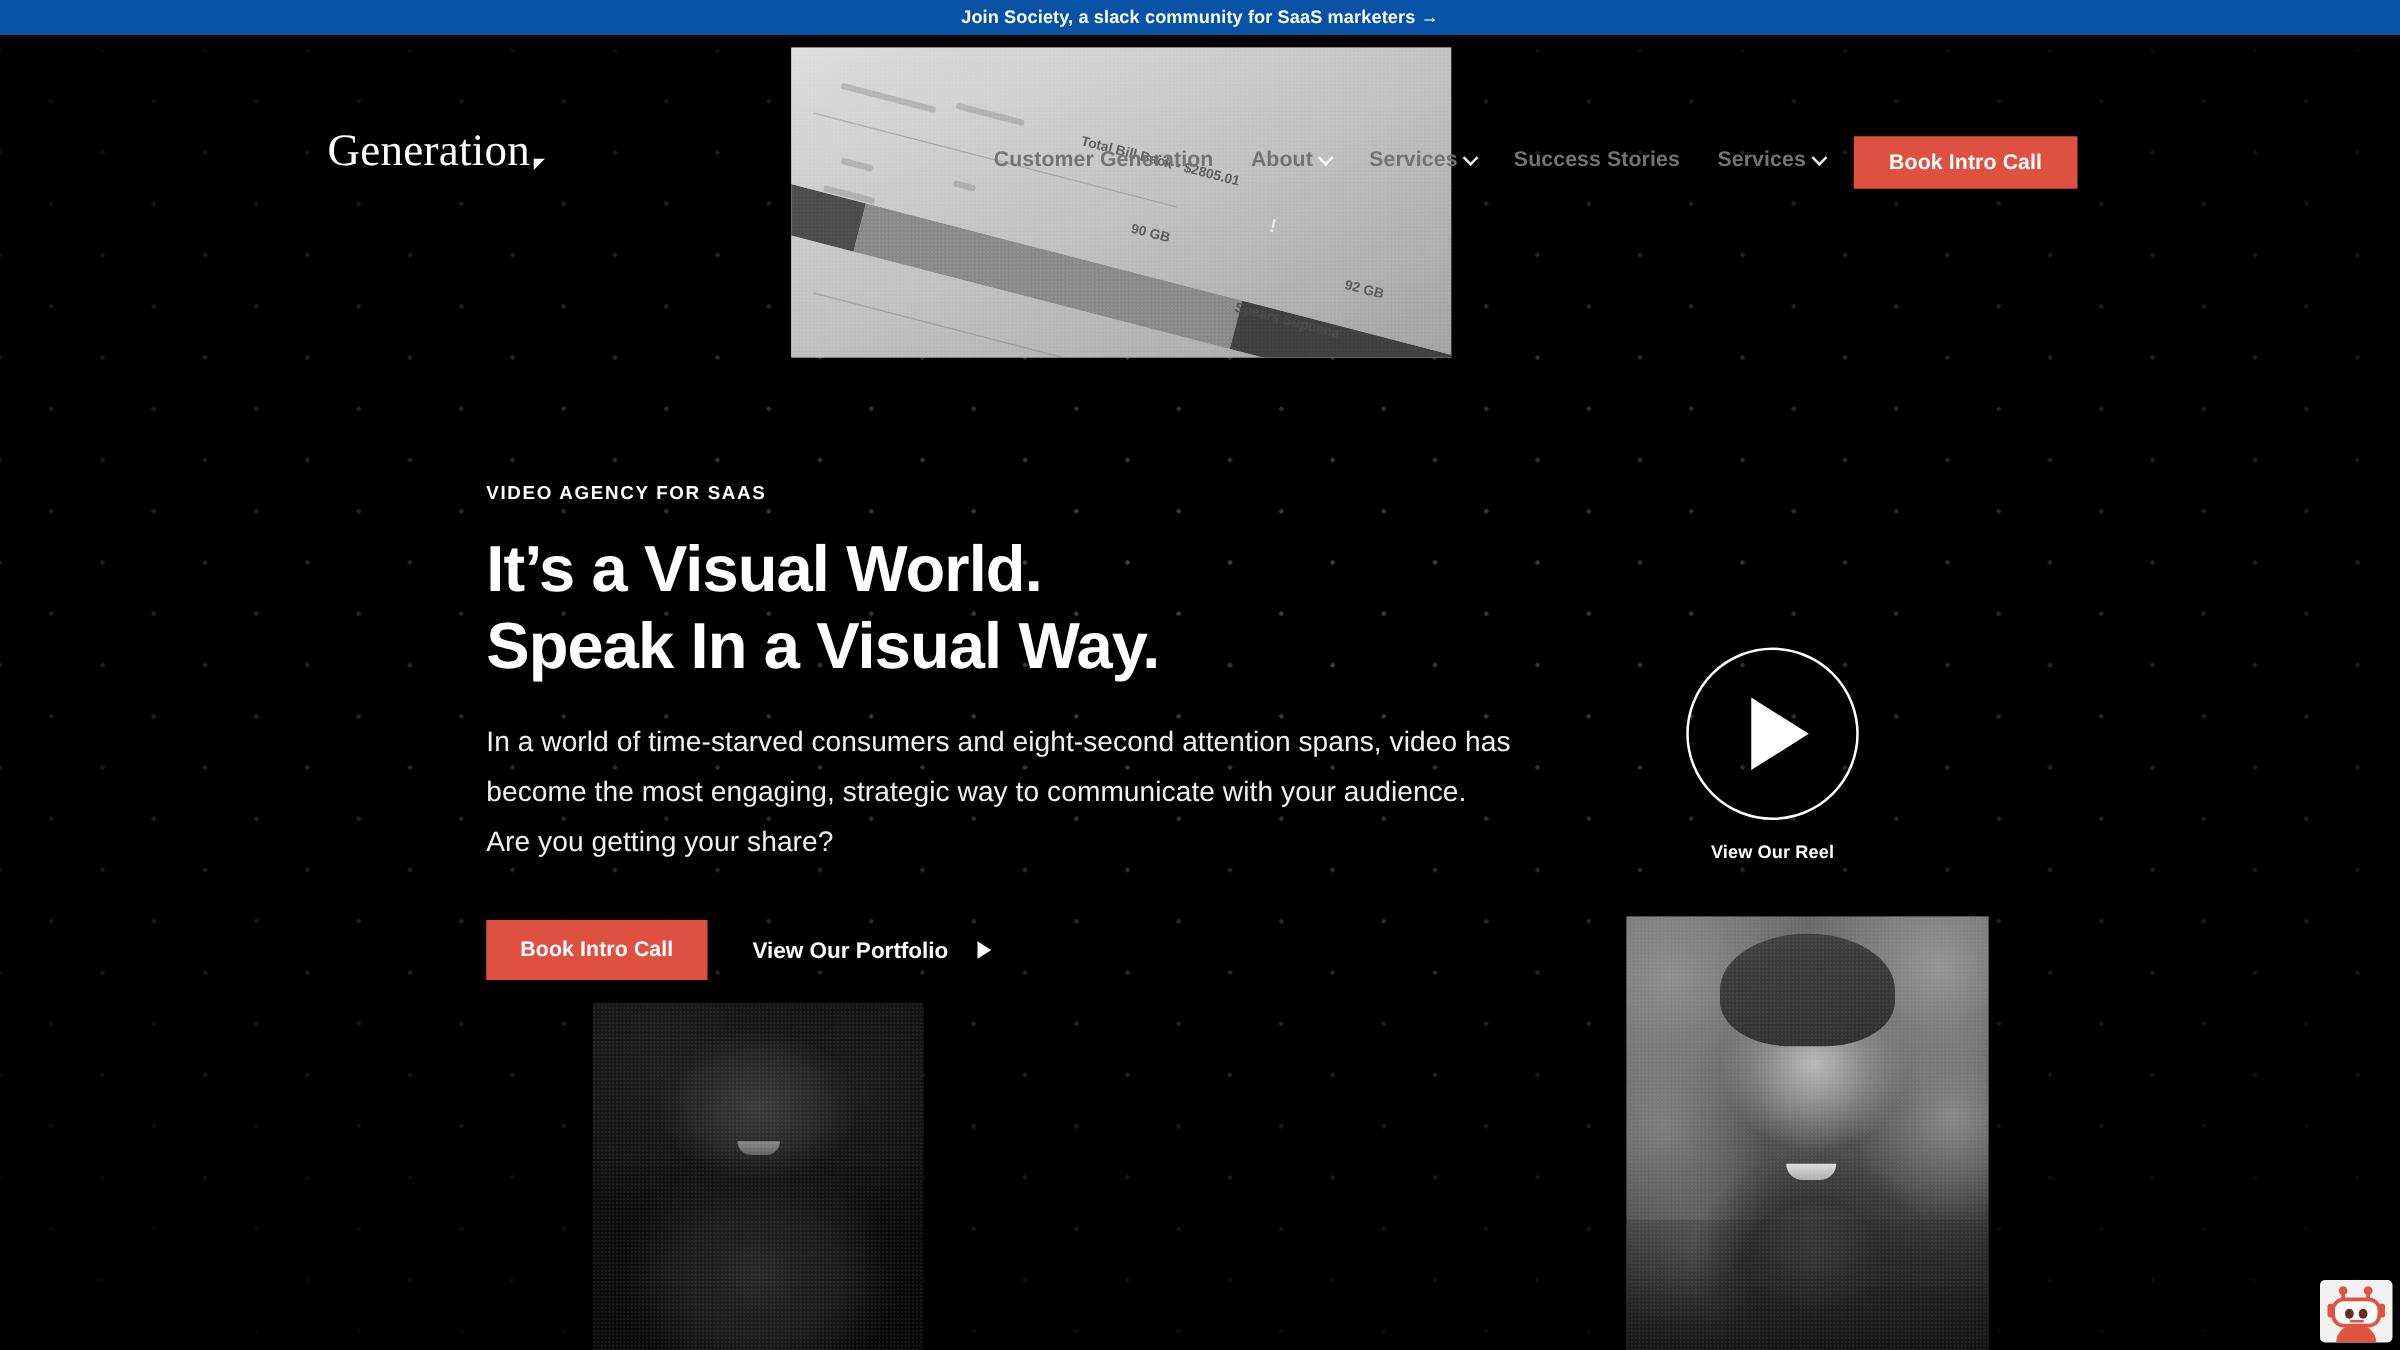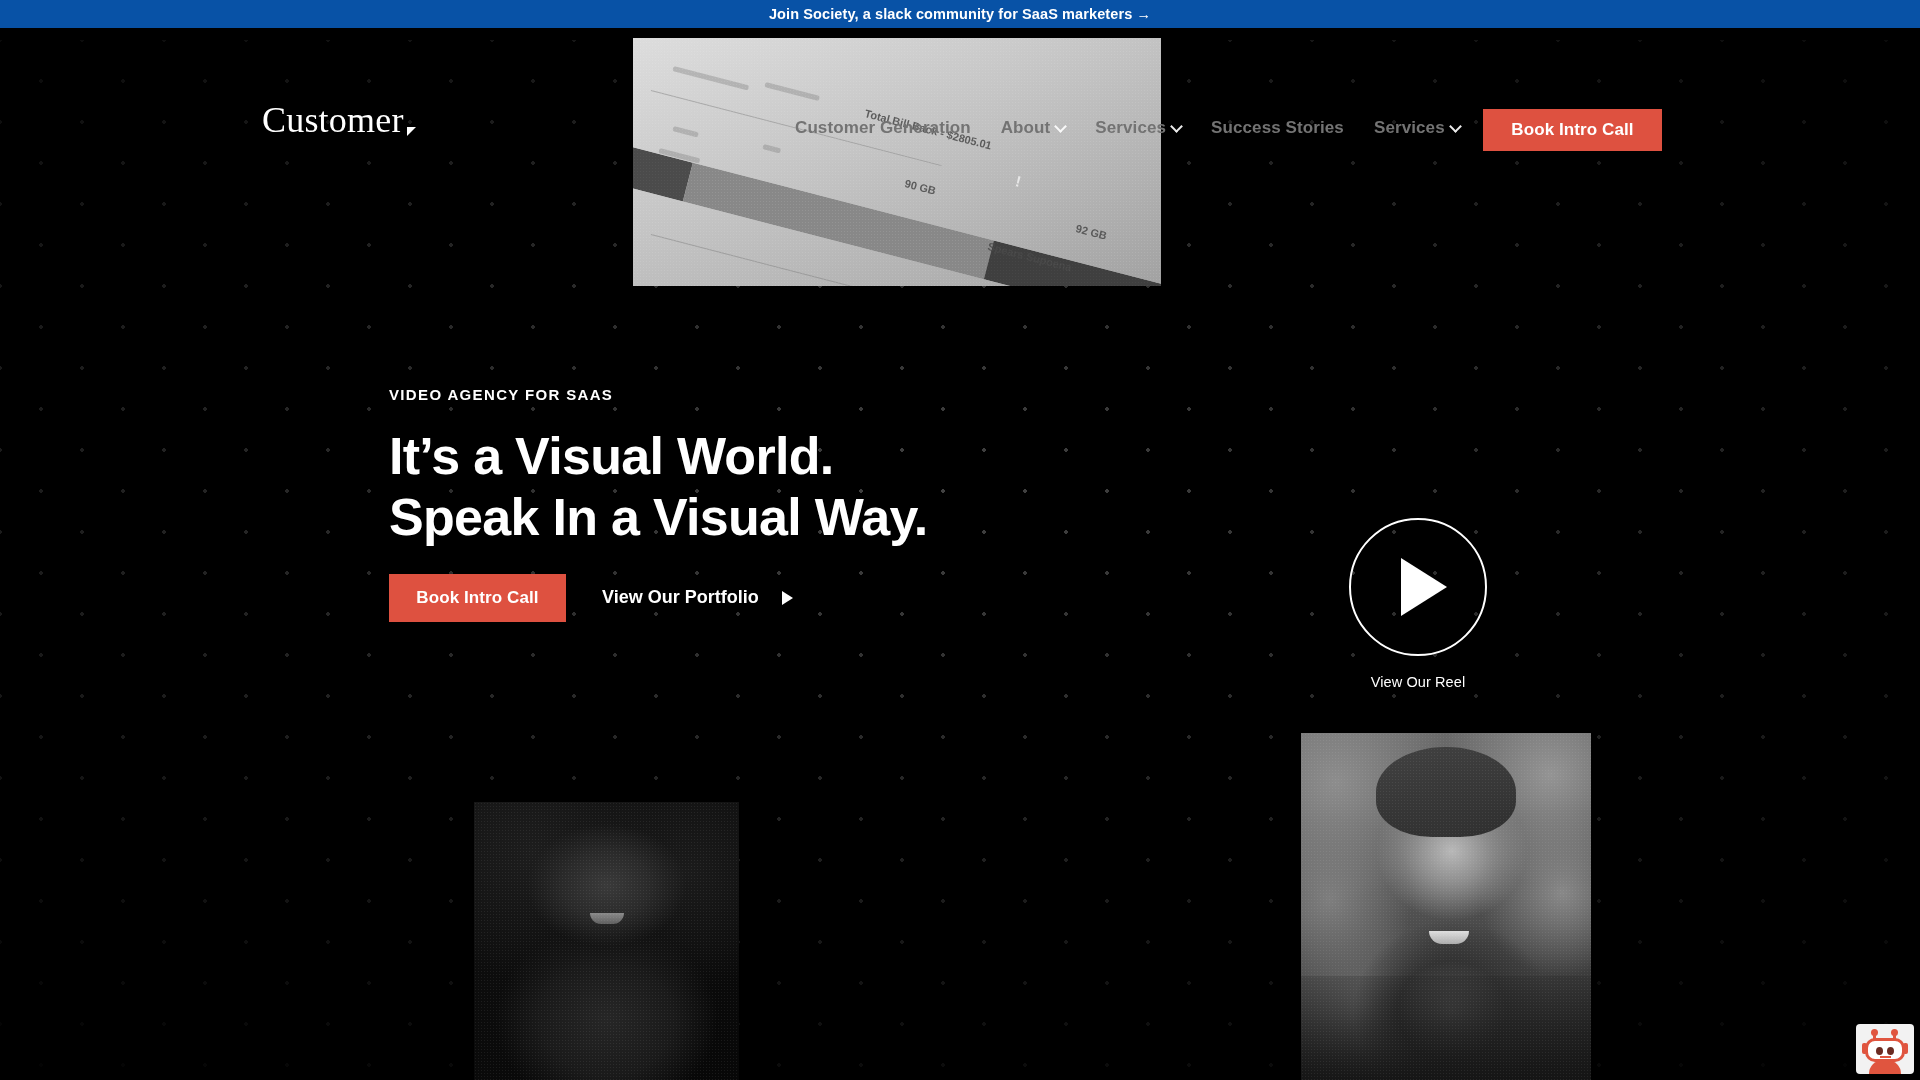--- a/index.html
+++ b/index.html
@@ -173,21 +173,21 @@
     display:flex; align-items:center; justify-content:center;
     cursor:pointer;
   }
   .play-tri{
     width:0; height:0; margin-left:11px;
     border-left:46px solid #fff;
     border-top:29px solid transparent;
     border-bottom:29px solid transparent;
   }
   .reel-label{
-    margin-top:18px; color:#fff; font-size:14.5px; font-weight:400; letter-spacing:.1px;
+    margin-top:18px; color:#fff; font-size:14.5px; font-weight:700; letter-spacing:.1px;
   }
 
   
   .portrait{ position:absolute; z-index:15; overflow:hidden; }
   .portrait .img{ position:absolute; inset:0; }
   .portrait .grain{
     position:absolute; inset:0;
     background-image:radial-gradient(circle, rgba(255,255,255,.07) .7px, transparent .8px);
     background-size:3px 3px;
   }
@@ -307,21 +307,21 @@
   </div>
 
   <div class="vignette"></div>
 
   <div class="announce">
     <a href="#">Join Society, a slack community for SaaS marketers →</a>
   </div>
 
   <nav class="nav">
     <div class="logo">
-      <span>Customer</span>
+      <span>Generation</span>
       <span class="mark"></span>
     </div>
 
     <div class="nav-links">
       <a href="#" class="nav-item">
         <span>Customer Generation</span>
       </a>
       <a href="#" class="nav-item">
         <span>About</span>
         <span class="caret"></span>
@@ -343,20 +343,25 @@
   </nav>
 
   <section class="hero">
     <div class="eyebrow">VIDEO AGENCY FOR SAAS</div>
 
     <h1 class="headline">
       <span>It’s a Visual World.</span>
       <span>Speak In a Visual Way.</span>
     </h1>
 
+    <p class="lede">
+      <span>In a world of time-starved consumers and eight-second attention spans, video has</span>
+      <span>become the most engaging, strategic way to communicate with your audience.</span>
+      <span>Are you getting your share?</span>
+    </p>
 
     <div class="cta-row">
       <button class="btn-red hero-cta">Book Intro Call</button>
       <a href="#" class="link-arrow">
         <span>View Our Portfolio</span>
         <span class="tri-right"></span>
       </a>
     </div>
   </section>
 

